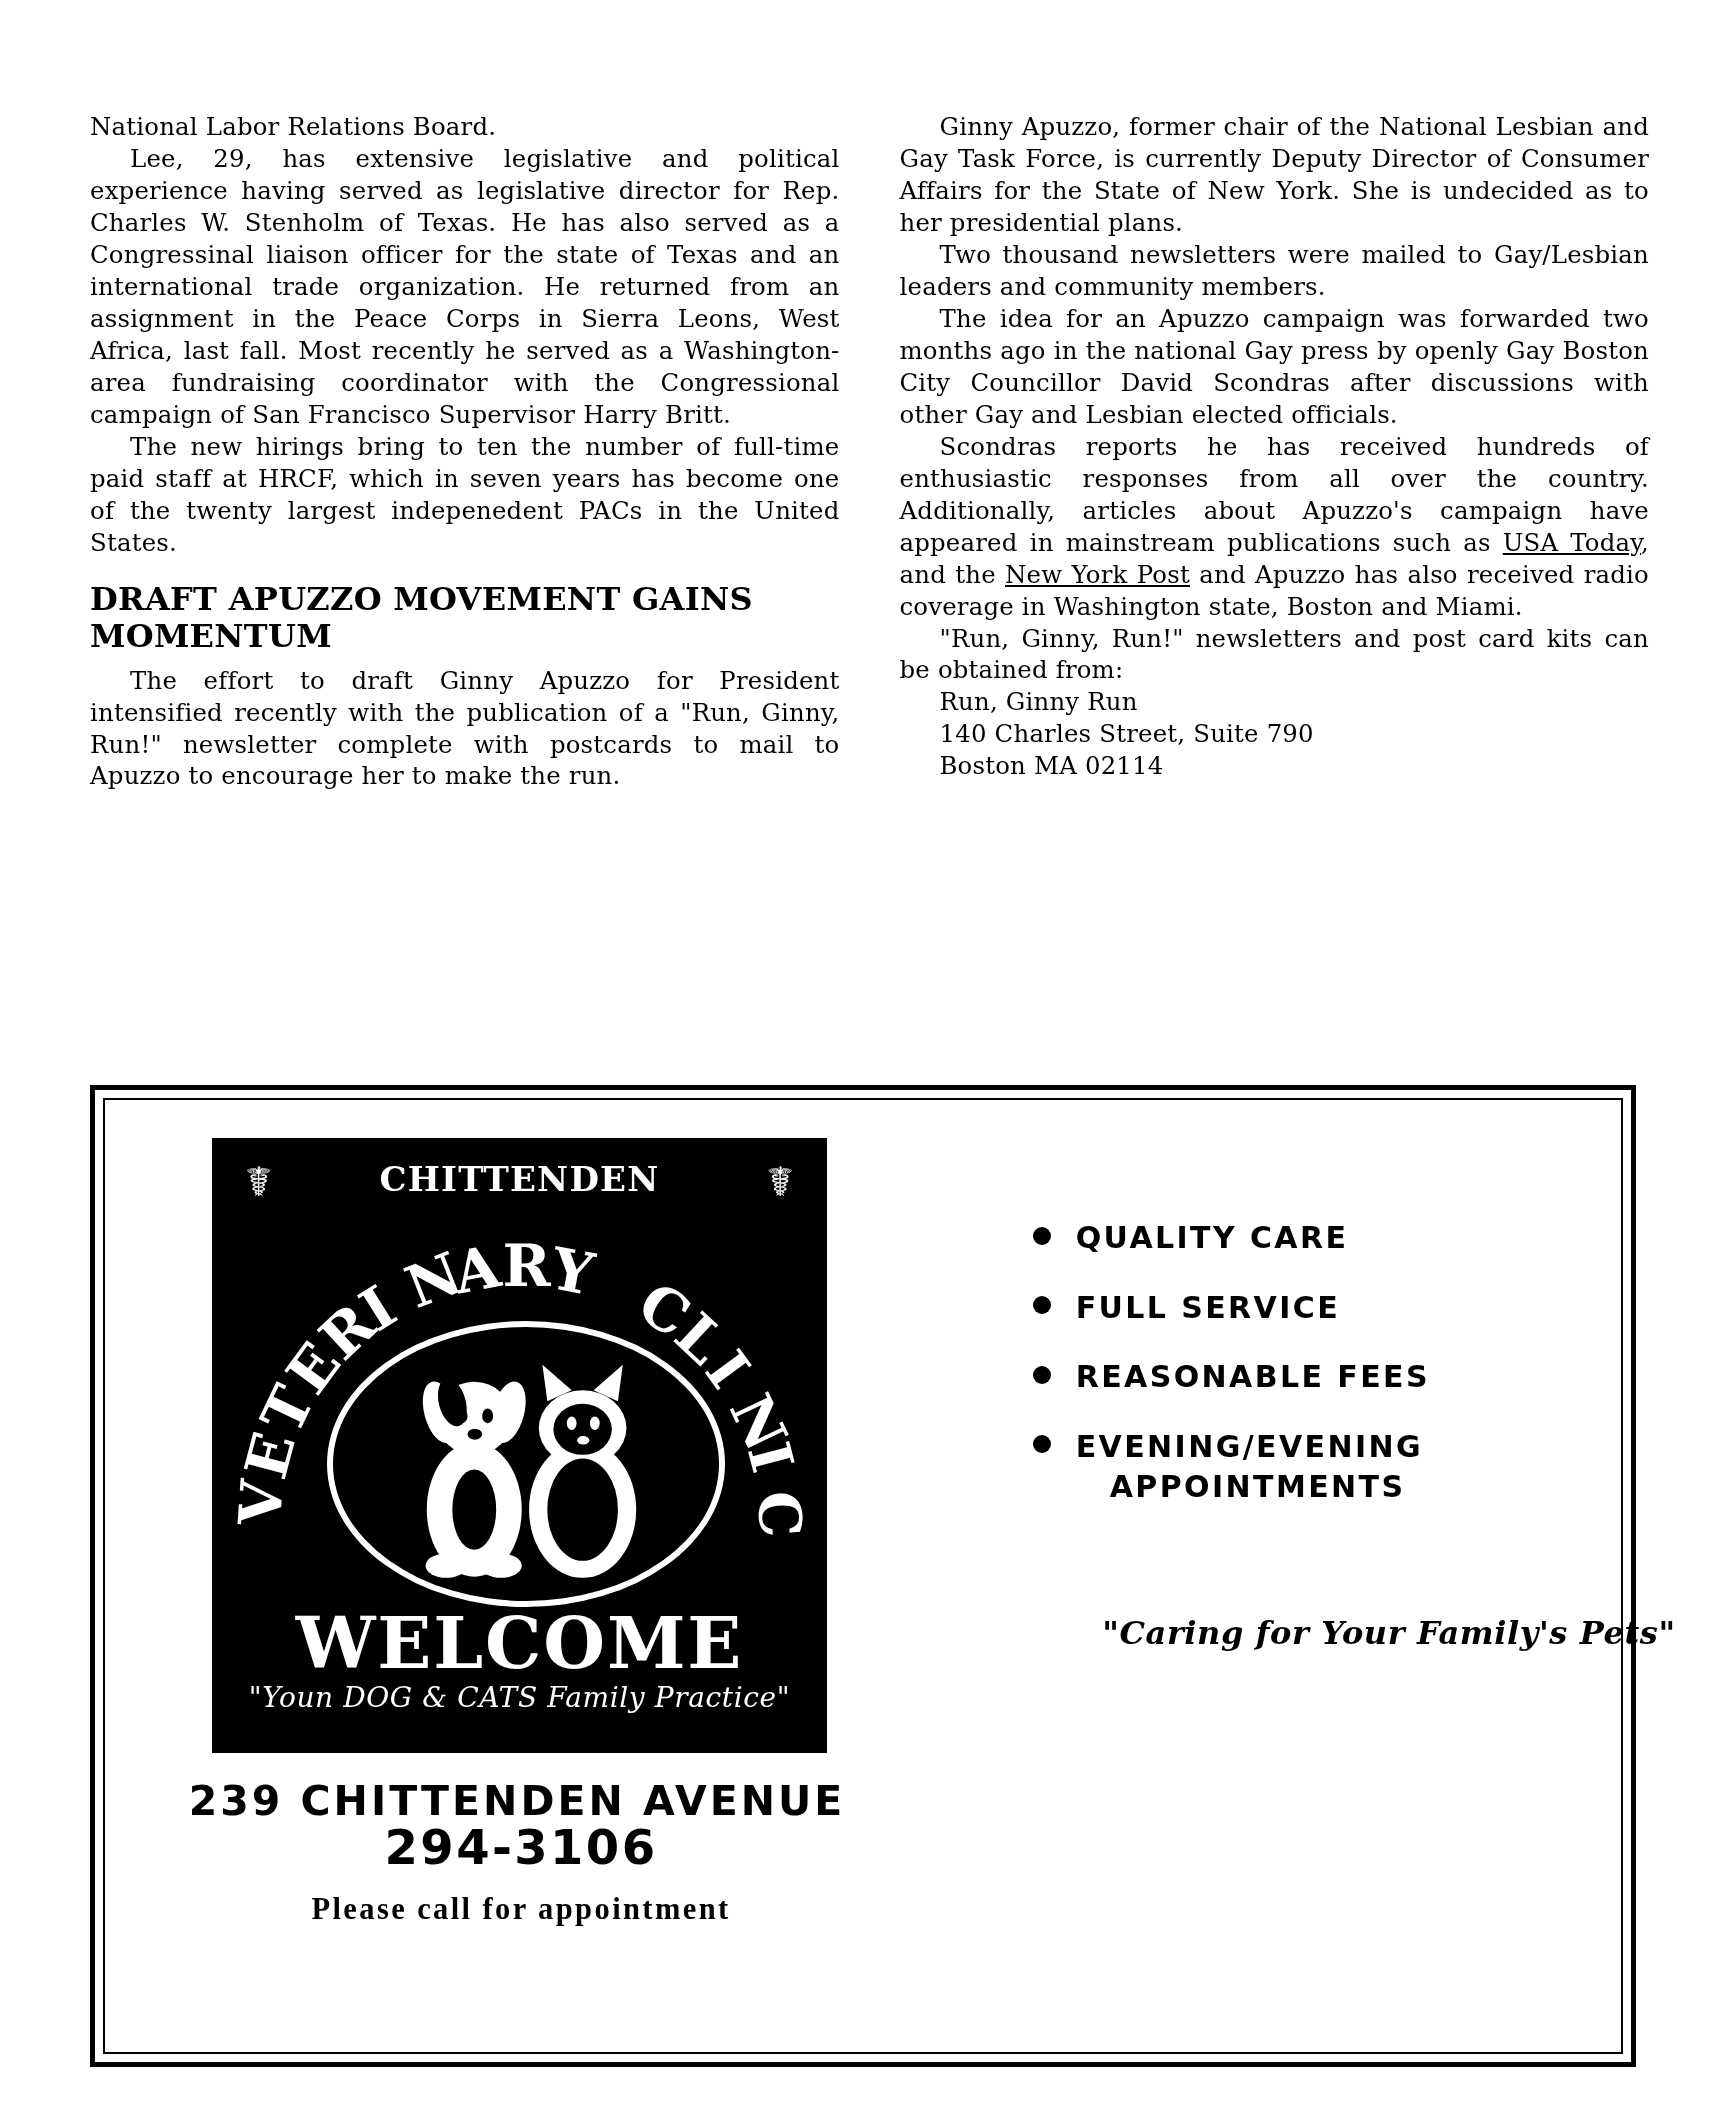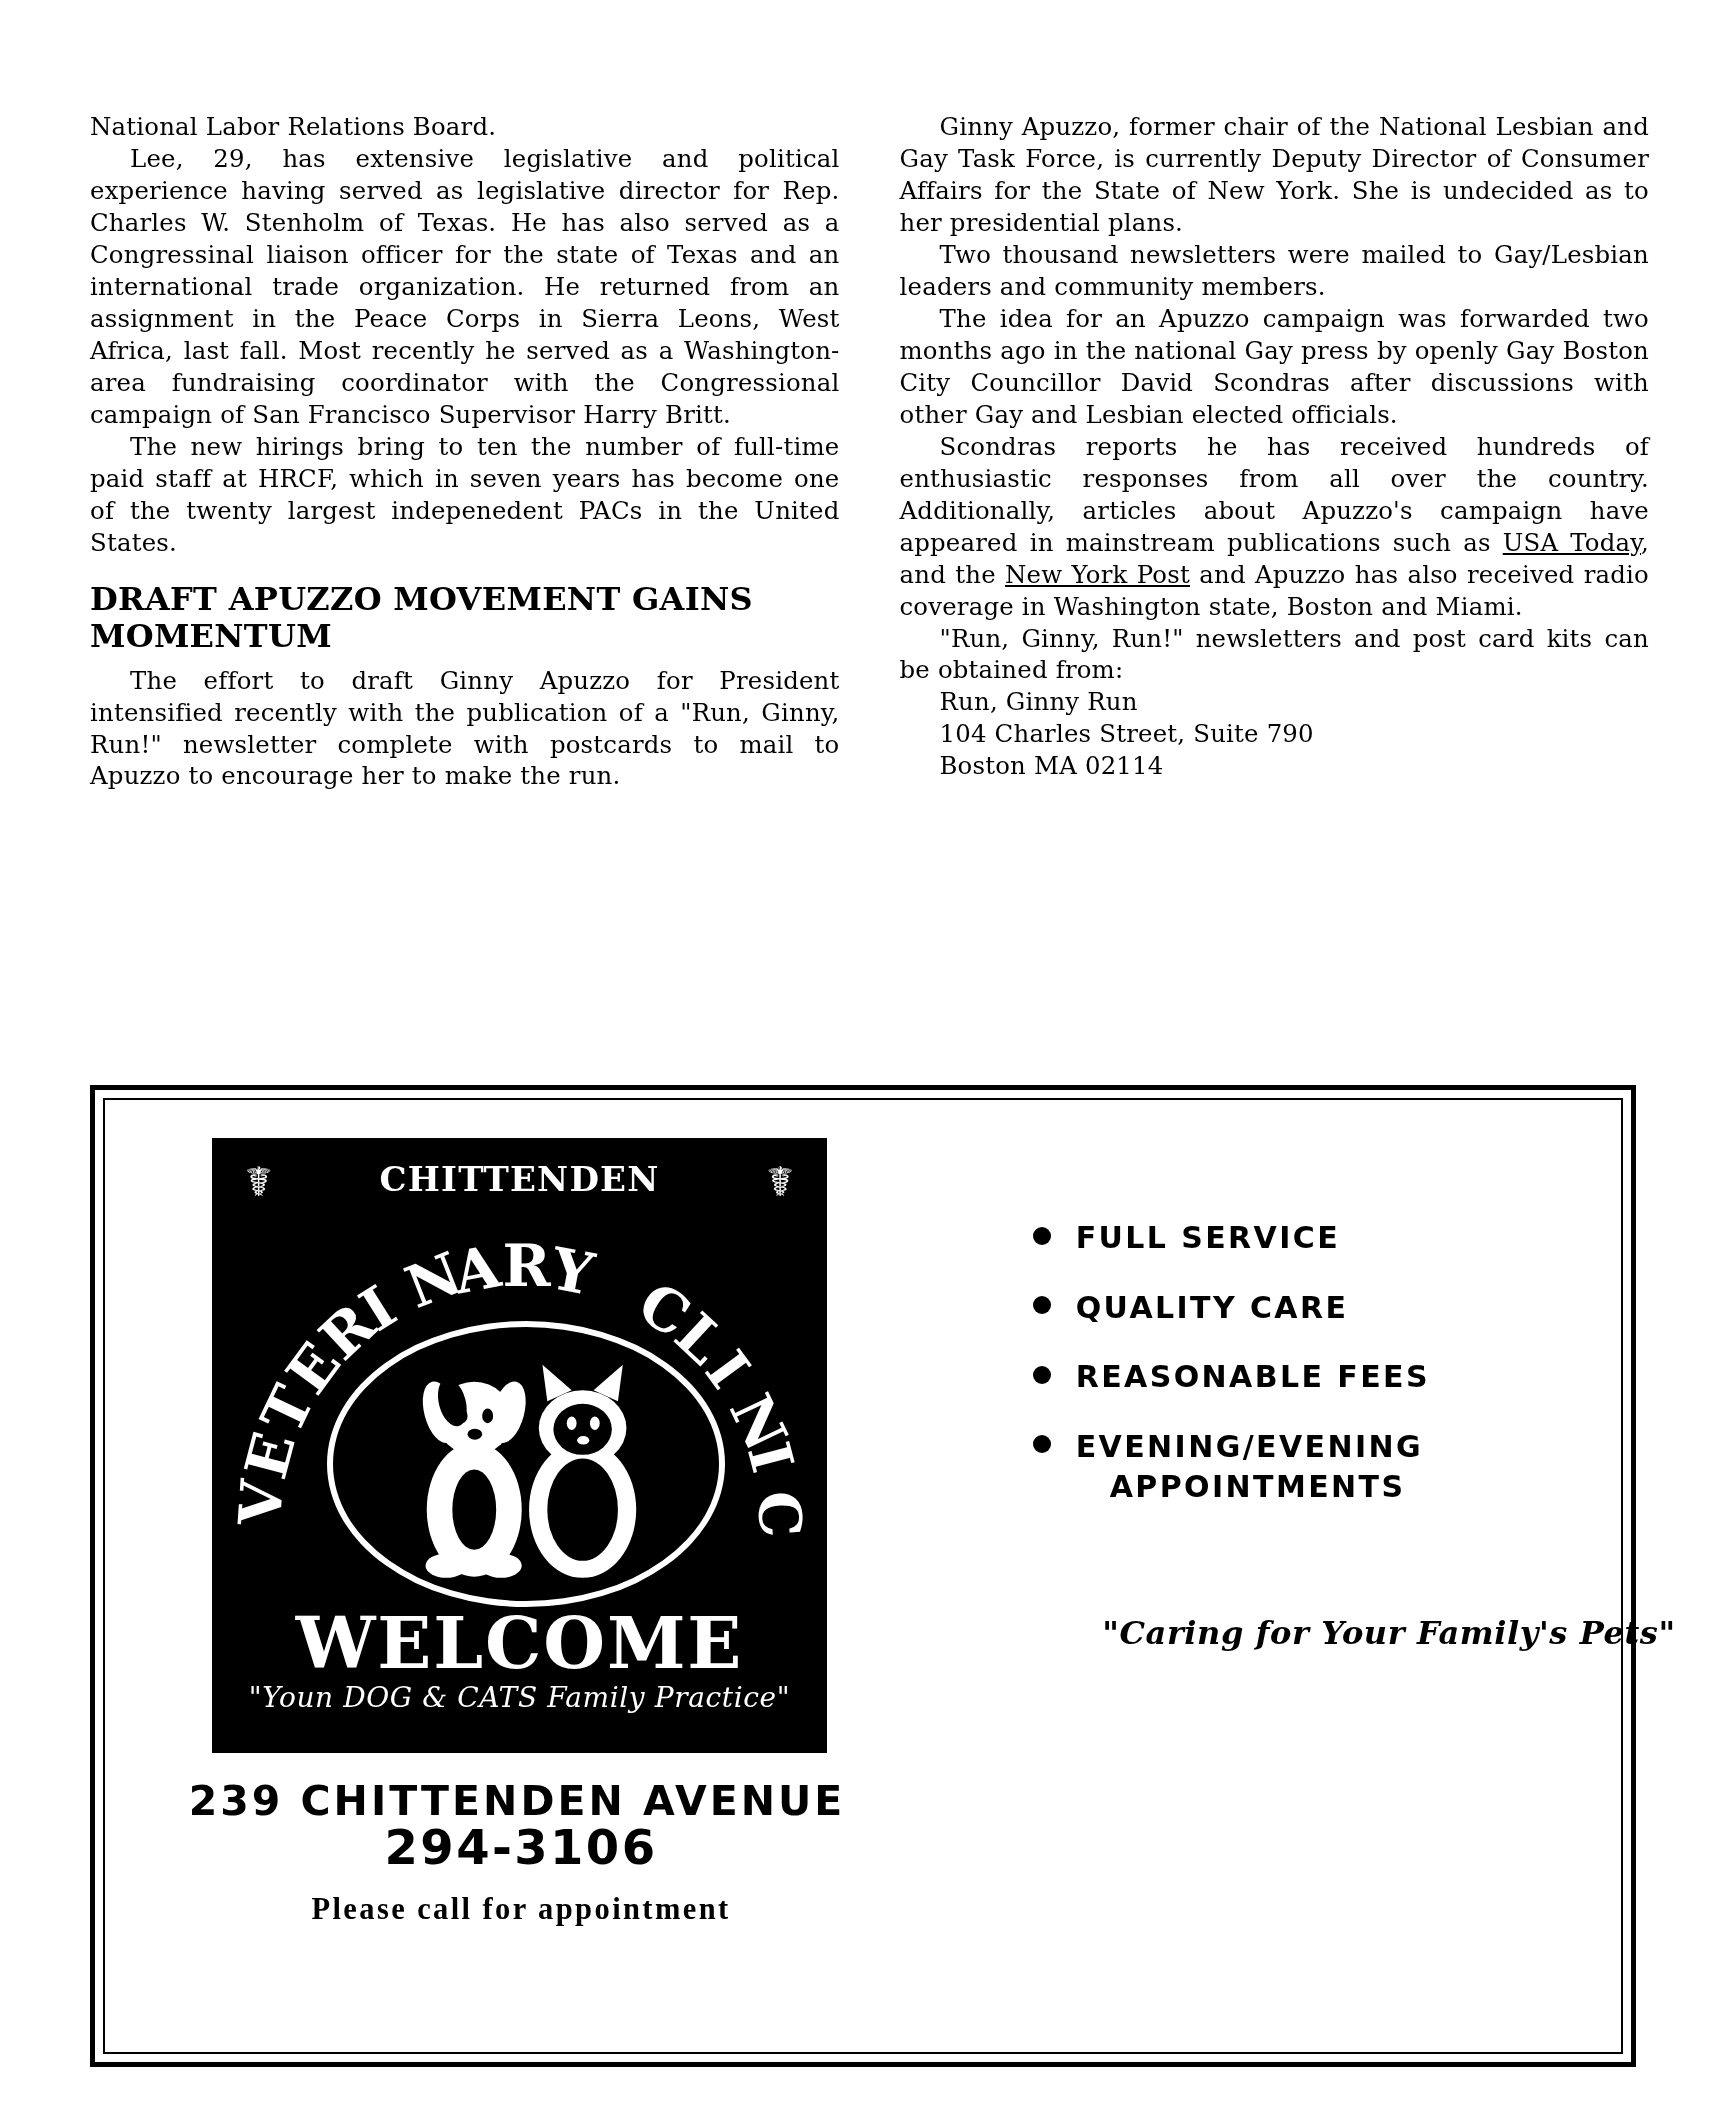--- a/index.html
+++ b/index.html
@@ -283,21 +283,21 @@
       <p class="indent">The effort to draft Ginny Apuzzo for President intensified recently with the publication of a "Run, Ginny, Run!" newsletter complete with postcards to mail to Apuzzo to encourage her to make the run.</p>
     </div>
 
     <div class="col">
       <p class="indent">Ginny Apuzzo, former chair of the National Lesbian and Gay Task Force, is currently Deputy Director of Consumer Affairs for the State of New York. She is undecided as to her presidential plans.</p>
       <p class="indent">Two thousand newsletters were mailed to Gay/Lesbian leaders and community members.</p>
       <p class="indent">The idea for an Apuzzo campaign was forwarded two months ago in the national Gay press by openly Gay Boston City Councillor David Scondras after discussions with other Gay and Lesbian elected officials.</p>
       <p class="indent"><span>Scondras reports he has received hundreds of enthusiastic responses from all over the country. Additionally, articles about Apuzzo's campaign have appeared in mainstream publications such as </span><u class="src">USA Today</u><span>, and the </span><u class="src">New York Post</u><span> and Apuzzo has also received radio coverage in Washington state, Boston and Miami.</span></p>
       <p class="indent">"Run, Ginny, Run!" newsletters and post card kits can be obtained from:</p>
       <p class="addr">Run, Ginny Run</p>
-      <p class="addr">104 Charles Street, Suite 790</p>
+      <p class="addr">140 Charles Street, Suite 790</p>
       <p class="addr">Boston MA 02114</p>
     </div>
   </div>
 
   <div class="ad-outer">
     <div class="ad-inner"></div>
 
     <div class="logo-box">
       <div class="caduceus left">☤</div>
       <div class="caduceus right">☤</div>
@@ -363,25 +363,25 @@
       <div class="tagline">"Youn DOG &amp; CATS Family Practice"</div>
     </div>
 
     <div class="ad-address">239  CHITTENDEN  AVENUE</div>
     <div class="ad-phone">294-3106</div>
     <div class="ad-callnote">Please  call  for  appointment</div>
 
     <div class="features">
       <div class="feature">
         <span class="bullet"></span>
-        <span class="feature-label">FULL  SERVICE</span>
+        <span class="feature-label">QUALITY  CARE</span>
       </div>
       <div class="feature">
         <span class="bullet"></span>
-        <span class="feature-label">QUALITY  CARE</span>
+        <span class="feature-label">FULL  SERVICE</span>
       </div>
       <div class="feature">
         <span class="bullet"></span>
         <span class="feature-label">REASONABLE  FEES</span>
       </div>
       <div class="feature">
         <span class="bullet"></span>
         <span class="feature-label"><span>EVENING/EVENING</span><span class="sub">APPOINTMENTS</span></span>
       </div>
     </div>

